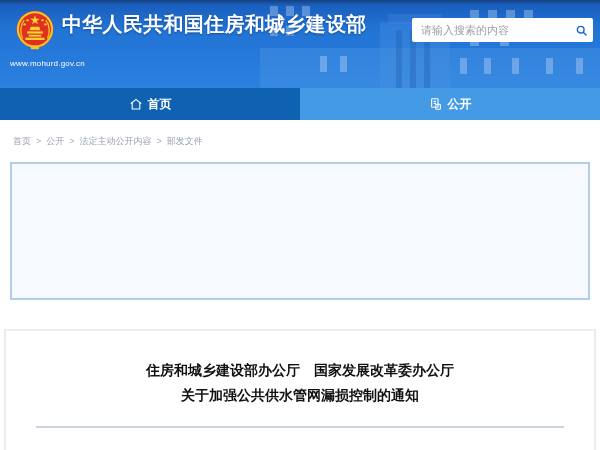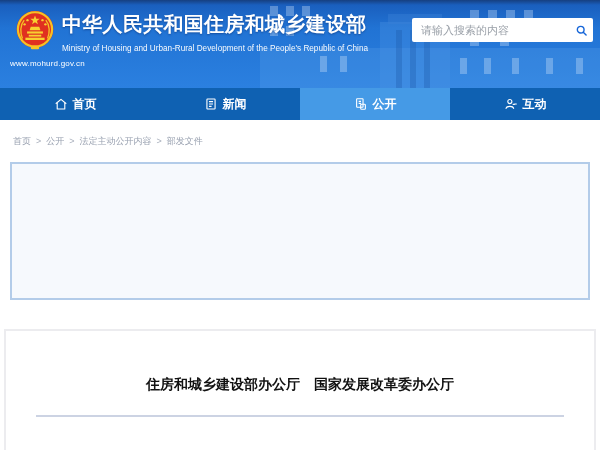--- a/index.html
+++ b/index.html
@@ -58,21 +58,21 @@
   }
   .info-col-left{ width:392px; padding-left:31px; }
   .info-col-right{ flex:1; padding-left:21px; }
   .info-row{ height:23px; line-height:23px; font-size:10px; color:#2f5392; white-space:pre; overflow:hidden; }
 
   
   .doc-content{
     margin:29px 4px 0; background:#fff; border:2px solid #ececef;
     height:140px; padding-top:27px;
   }
-  .doc-title{ text-align:center; color:#111; font-size:14px; font-weight:bold; line-height:25px; margin:14px; }
+  .doc-title{ text-align:center; color:#111; font-size:14px; font-weight:bold; line-height:25px; margin:0; }
   .doc-divider{ height:2px; background:#ccd3e3; margin:18px 30px 0; }
 </style>
 </head>
 <body>
 
 <header class="site-header">
   <svg class="building-art" viewBox="0 0 340 88" aria-hidden="true">
     <rect x="0" y="48" width="340" height="40" fill="#5aa0eb" opacity="0.28"></rect>
     <rect x="120" y="22" width="70" height="66" fill="#4b92e2" opacity="0.35"></rect>
     <rect x="128" y="14" width="54" height="10" fill="#3b82d6" opacity="0.4"></rect>
@@ -118,21 +118,20 @@
     <rect x="14.5" y="26.5" width="19" height="2.6" fill="#f8d030"></rect>
     <rect x="16.5" y="30.5" width="15" height="2.2" fill="#f8d030"></rect>
     <rect x="12.5" y="34" width="23" height="2.8" fill="#f8d030"></rect>
     <rect x="19" y="44" width="10" height="4" rx="1.5" fill="#f5c324"></rect>
   </svg>
 
   <div class="site-url">www.mohurd.gov.cn</div>
 
   <div class="header-text">
     <div class="site-title">中华人民共和国住房和城乡建设部</div>
-    <div class="site-subtitle">Ministry of Housing and Urban-Rural Development of the People's Republic of China</div>
   </div>
 
   <div class="search-box">
     <input class="search-input" type="text" placeholder="请输入搜索的内容" style="">
     <button class="search-btn">
       <svg width="13" height="13" viewBox="0 0 24 24" fill="none" stroke="#1565d8" stroke-width="2.6" stroke-linecap="round">
         <circle cx="10.5" cy="10.5" r="6.2"></circle>
           <path d="M15.2 15.2 20.5 20.5"></path>
       </svg>
     </button>
@@ -140,42 +139,27 @@
 </header>
 
 <nav class="main-nav">
   <div class="nav-item">
     <svg class="nav-icon" viewBox="0 0 24 24" fill="none" stroke="currentColor" stroke-width="1.9" stroke-linejoin="round">
       <path d="M3 11.5 12 4l9 7.5"></path>
         <path d="M5.5 10v10.5h13V10"></path>
     </svg>
     <span>首页</span>
   </div>
-  <div class="nav-item">
-    <svg class="nav-icon" viewBox="0 0 24 24" fill="none" stroke="currentColor" stroke-width="1.9">
-      <rect x="5" y="3.5" width="14" height="17" rx="1"></rect>
-        <path d="M8.5 8h7M8.5 12h7M8.5 16h4.5"></path>
-    </svg>
-    <span>新闻</span>
-  </div>
   <div class="nav-item active">
     <svg class="nav-icon" viewBox="0 0 24 24" fill="none" stroke="currentColor" stroke-width="1.9">
       <rect x="4.5" y="3" width="11" height="14.5" rx="1"></rect>
         <path d="M8 7.5h4M8 11h4"></path>
         <rect x="11.5" y="12.5" width="8" height="8.5" rx="1.5"></rect>
     </svg>
     <span>公开</span>
-  </div>
-  <div class="nav-item">
-    <svg class="nav-icon" viewBox="0 0 24 24" fill="none" stroke="currentColor" stroke-width="1.9" stroke-linecap="round">
-      <circle cx="10" cy="7.8" r="3.5"></circle>
-        <path d="M3.5 19.5c1-4.6 12-4.6 13 0"></path>
-        <path d="M15.5 12.5c2.2.8 3.8-1.4 5.5-.4"></path>
-    </svg>
-    <span>互动</span>
   </div>
 </nav>
 
 <div class="breadcrumb">
   <span class="crumb">首页</span>
   <span class="crumb-sep">&gt;</span>
   <span class="crumb">公开</span>
   <span class="crumb-sep">&gt;</span>
   <span class="crumb">法定主动公开内容</span>
   <span class="crumb-sep">&gt;</span>
@@ -209,15 +193,16 @@
     </div>
     <div class="info-row">
       <span class="info-value"></span>
     </div>
   </div>
 </section>
 
 <section class="doc-content">
   <h1 class="doc-title">
     <span>住房和城乡建设部办公厅　国家发展改革委办公厅</span><br>
+    <span>关于加强公共供水管网漏损控制的通知</span>
   </h1>
   <div class="doc-divider"></div>
 </section>
 
 </body></html>

